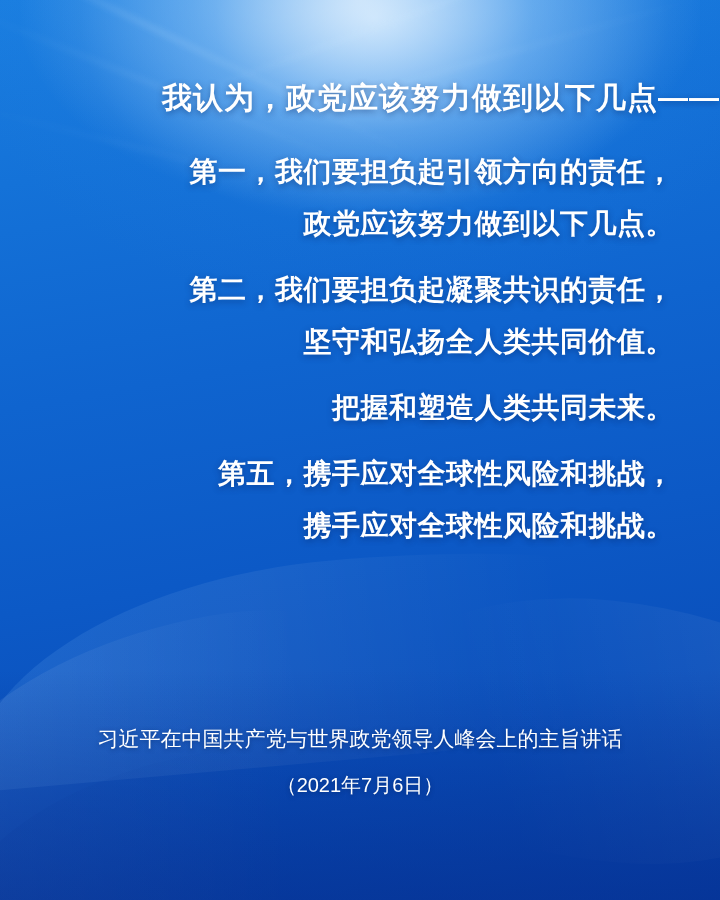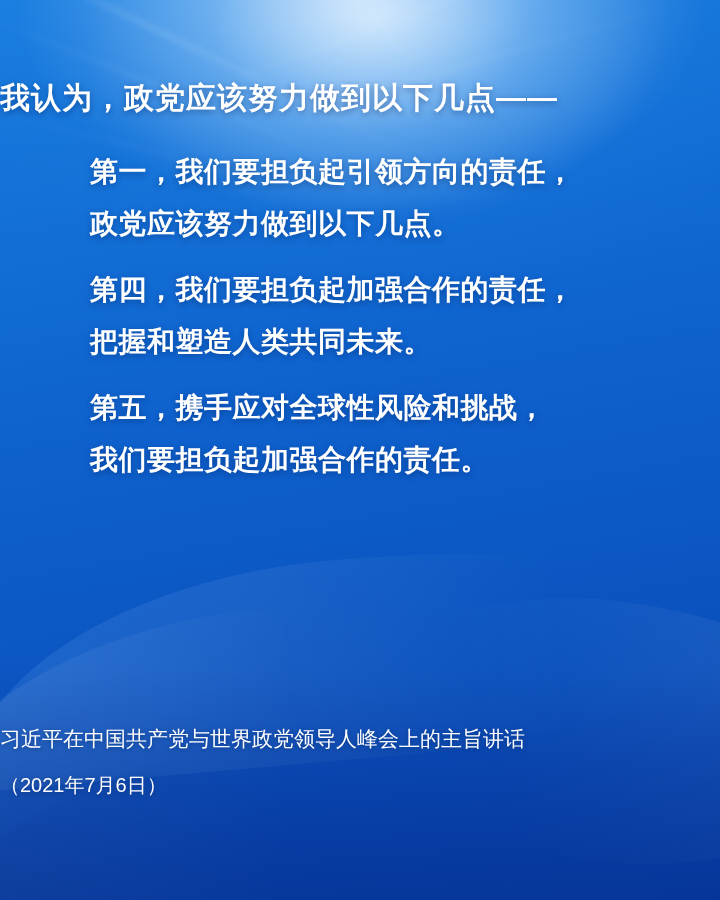--- a/index.html
+++ b/index.html
@@ -66,21 +66,21 @@
   .dark-bottom {
     position:absolute; left:0; right:0; bottom:0; height:230px;
     background:linear-gradient(180deg, rgba(4,45,140,0) 0%, rgba(5,48,145,0.35) 55%, rgba(5,45,140,0.55) 100%);
     pointer-events:none;
   }
 
   .content { position:relative; z-index:5; }
 
   .headline {
     position:absolute; left:0; right:0; top:78px;
-    text-align:left;
+    text-align:right;
     color:#ffffff;
     font-size:30px;
     font-weight:bold;
     letter-spacing:1px;
     text-shadow:0 2px 6px rgba(0,32,90,0.45);
   }
 
   .points {
     position:absolute; left:90px; right:46px; top:146px;
   }
@@ -88,24 +88,26 @@
     margin-bottom:14px;
   }
   .line {
     color:#ffffff;
     font-size:28px;
     font-weight:bold;
     line-height:52px;
     letter-spacing:0.5px;
     text-shadow:0 2px 6px rgba(0,32,90,0.45);
     white-space:nowrap;
+    text-align:right;
   }
 
   .caption {
     position:absolute; left:0; right:0; top:722px;
+    text-align:center;
   }
   .caption-main {
     color:#ffffff;
     font-size:21px;
     line-height:34px;
     text-shadow:0 1px 4px rgba(0,32,90,0.5);
   }
   .caption-date {
     color:#ffffff;
     font-size:20px;
@@ -136,32 +138,35 @@
 
     <div class="headline">我认为，政党应该努力做到以下几点——</div>
 
     <div class="points">
 
       <div class="point">
         <div class="line">第一，我们要担负起引领方向的责任，</div>
         <div class="line">政党应该努力做到以下几点。</div>
       </div>
 
+      <div class="point">
+        <div class="line">第二，我们要担负起凝聚共识的责任，</div>
+        <div class="line">坚守和弘扬全人类共同价值。</div>
+      </div>
 
       <div class="point">
       </div>
 
       <div class="point">
-        <div class="line">第四，我们要担负起加强合作的责任，</div>
         <div class="line">把握和塑造人类共同未来。</div>
       </div>
 
       <div class="point">
         <div class="line">第五，携手应对全球性风险和挑战，</div>
-        <div class="line">我们要担负起加强合作的责任。</div>
+        <div class="line">携手应对全球性风险和挑战。</div>
       </div>
 
     </div>
 
     <div class="caption">
       <div class="caption-main">习近平在中国共产党与世界政党领导人峰会上的主旨讲话</div>
       <div class="caption-date">（2021年7月6日）</div>
     </div>
 
   </div>

